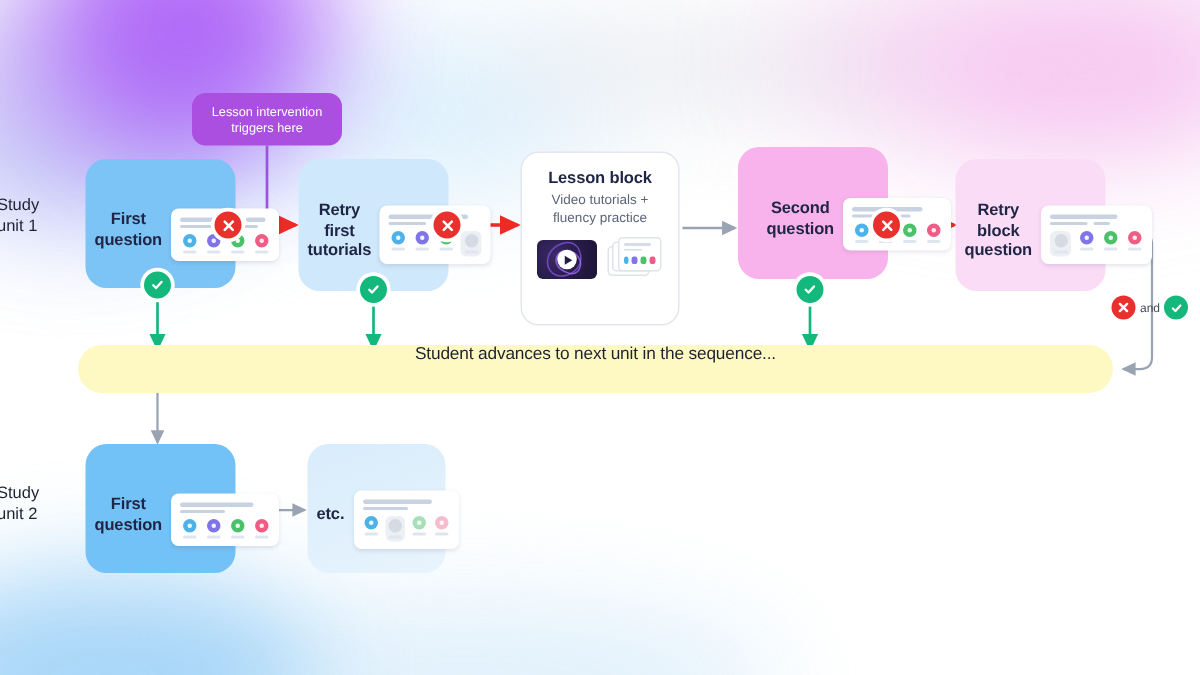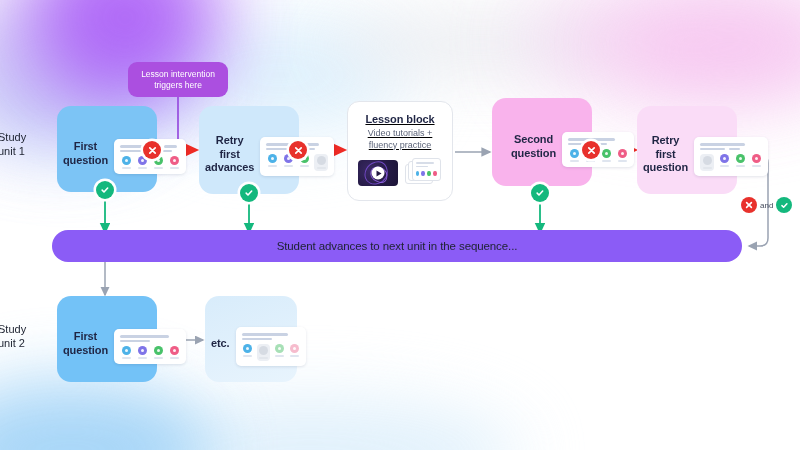--- a/index.html
+++ b/index.html
@@ -188,23 +188,23 @@
     box-shadow: 0 0 0 2.5px #ffffff;
     font-size: 10px; color: #fff; font-weight: bold;
   }
   .badge-x { background: #e8312c; }
   .badge-ok { background: #14b87d; }
   .badge svg { display: block; }
 
   
   .banner {
     position: absolute;
-    background: #8b5cf6;
+    background: #fef9c3;
     border-radius: 16px;
-    display: flex; align-items: center; justify-content: center;
+    display: flex; justify-content: center;
   }
   .banner span {
     font-size: 11.5px; color: #1d2230; letter-spacing: -.1px;
   }
 
   
   .callout {
     position: absolute;
     background: #ab4fe0;
     border-radius: 9px;
@@ -337,21 +337,21 @@
           <path d="M2,2 L8,8 M8,2 L2,8" stroke="#fff" stroke-width="1.9" stroke-linecap="round"></path>
         </svg>
     </div>
     <div class="badge badge-ok" style="left:96px; top:181px;">
       <svg width="10" height="10" viewBox="0 0 12 12">
           <path d="M2.6,6.2 L4.8,8.4 L9.2,3.6" stroke="#fff" stroke-width="1.9" fill="none" stroke-linecap="round" stroke-linejoin="round"></path>
         </svg>
     </div>
 
     <div class="stage-card bg-blue-soft" style="left:199px; top:106px; width:100px; height:88px;">
-      <div class="title">Retry first advances</div>
+      <div class="title">Retry first tutorials</div>
       <div class="thumb" style="width:76px; margin-top:4px;">
         <div class="lines">
           <div class="lnrow">
               <div class="ln" style="width:58%"></div>
               <div class="ln" style="width:20%"></div>
             </div>
           <div class="lnrow">
               <div class="ln" style="width:40%"></div>
               <div class="ln" style="width:32%"></div>
             </div>
@@ -386,21 +386,21 @@
       <svg width="9" height="9" viewBox="0 0 10 10">
           <path d="M2,2 L8,8 M8,2 L2,8" stroke="#fff" stroke-width="1.9" stroke-linecap="round"></path>
         </svg>
     </div>
     <div class="badge badge-ok" style="left:240px; top:184px;">
       <svg width="10" height="10" viewBox="0 0 12 12">
           <path d="M2.6,6.2 L4.8,8.4 L9.2,3.6" stroke="#fff" stroke-width="1.9" fill="none" stroke-linecap="round" stroke-linejoin="round"></path>
         </svg>
     </div>
 
-    <div class="lesson" style="left:347px; top:101px; width:106px; height:100px;text-decoration:underline;">
+    <div class="lesson" style="left:347px; top:101px; width:106px; height:116px;">
       <div class="l-title">Lesson block</div>
       <div class="l-sub">Video tutorials + fluency practice</div>
       <div class="l-icons">
         <div class="video-thumb">
           <div class="swirl"></div>
           <div class="swirl2"></div>
           <div class="play"></div>
         </div>
         <div class="cardstack">
           <div class="sheet s1"></div>
@@ -464,21 +464,21 @@
           <path d="M2,2 L8,8 M8,2 L2,8" stroke="#fff" stroke-width="1.9" stroke-linecap="round"></path>
         </svg>
     </div>
     <div class="badge badge-ok" style="left:531px; top:184px;">
       <svg width="10" height="10" viewBox="0 0 12 12">
           <path d="M2.6,6.2 L4.8,8.4 L9.2,3.6" stroke="#fff" stroke-width="1.9" fill="none" stroke-linecap="round" stroke-linejoin="round"></path>
         </svg>
     </div>
 
     <div class="stage-card bg-pink-soft" style="left:637px; top:106px; width:100px; height:88px;">
-      <div class="title">Retry first question</div>
+      <div class="title">Retry block question</div>
       <div class="thumb" style="width:76px; margin-top:4px;">
         <div class="lines">
           <div class="lnrow">
               <div class="ln" style="width:72%"></div>
             </div>
           <div class="lnrow">
               <div class="ln" style="width:40%"></div>
               <div class="ln" style="width:18%"></div>
             </div>
         </div>

